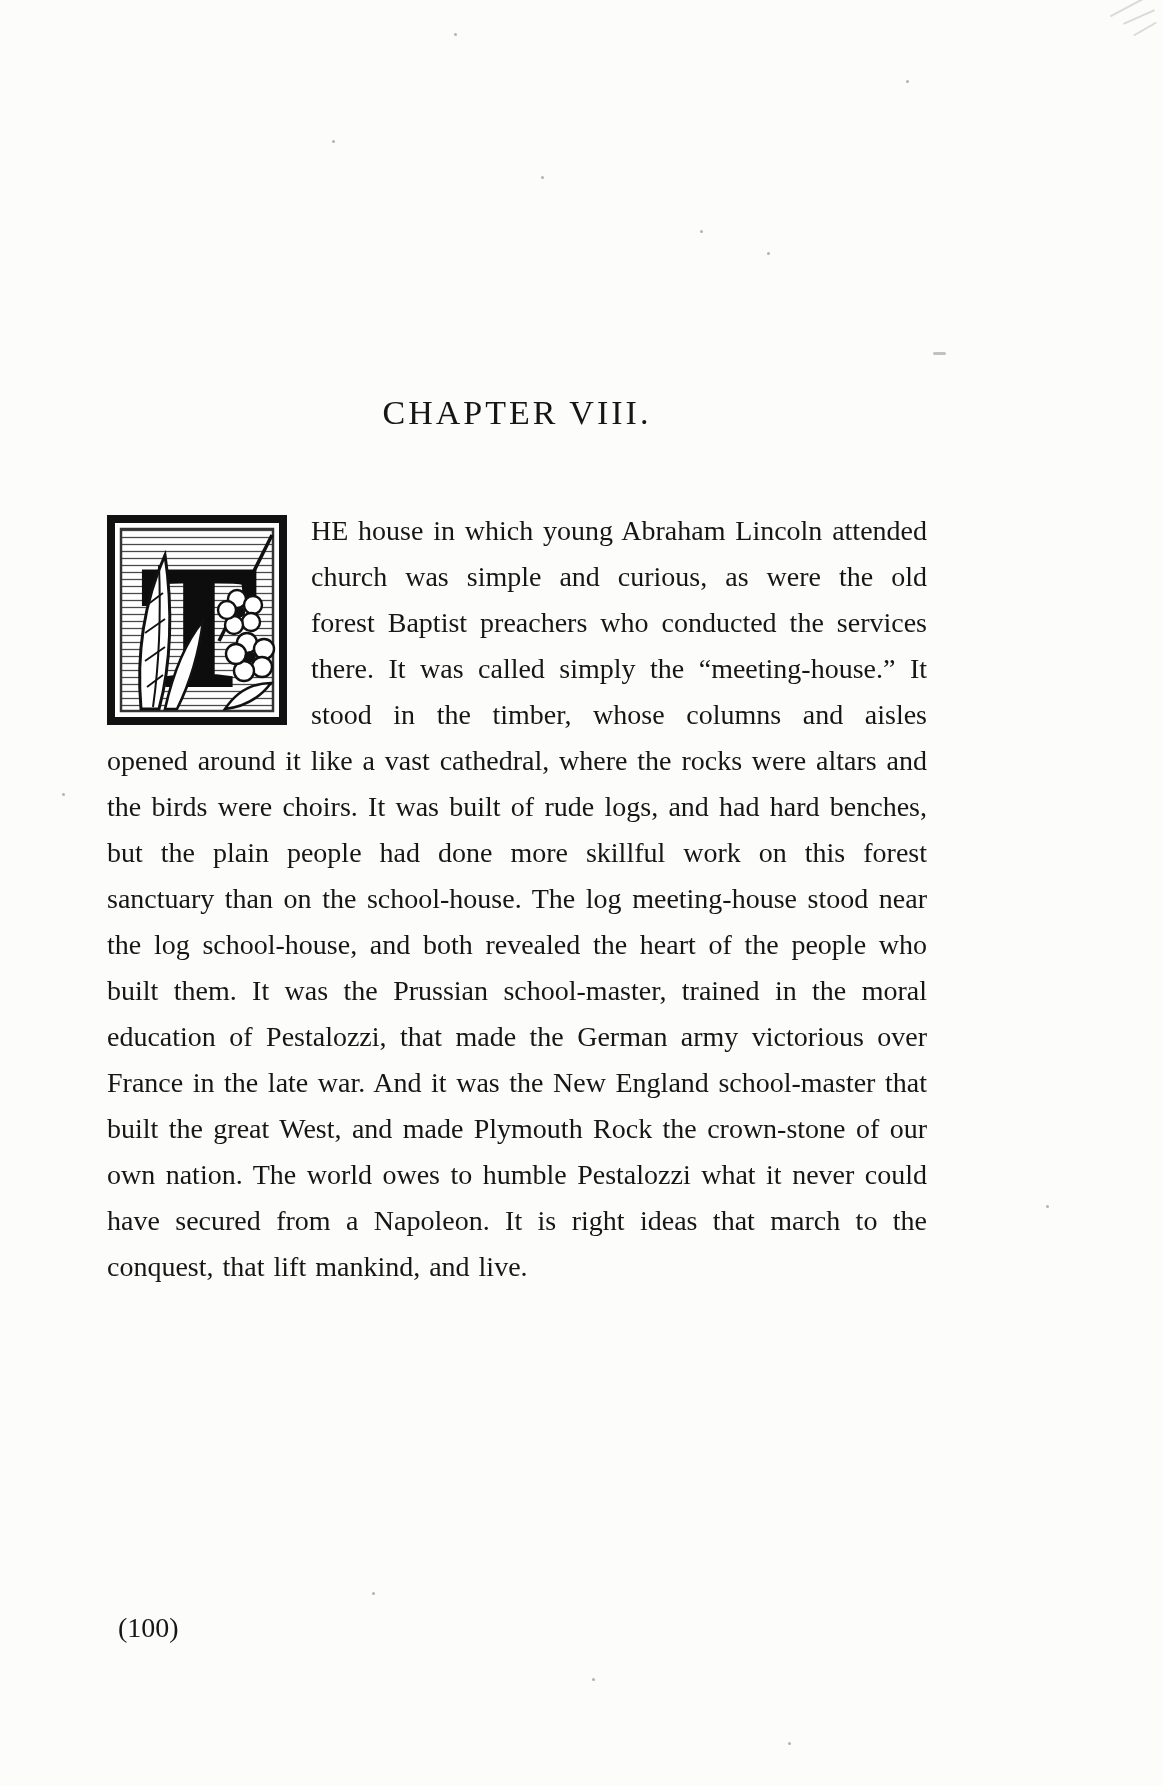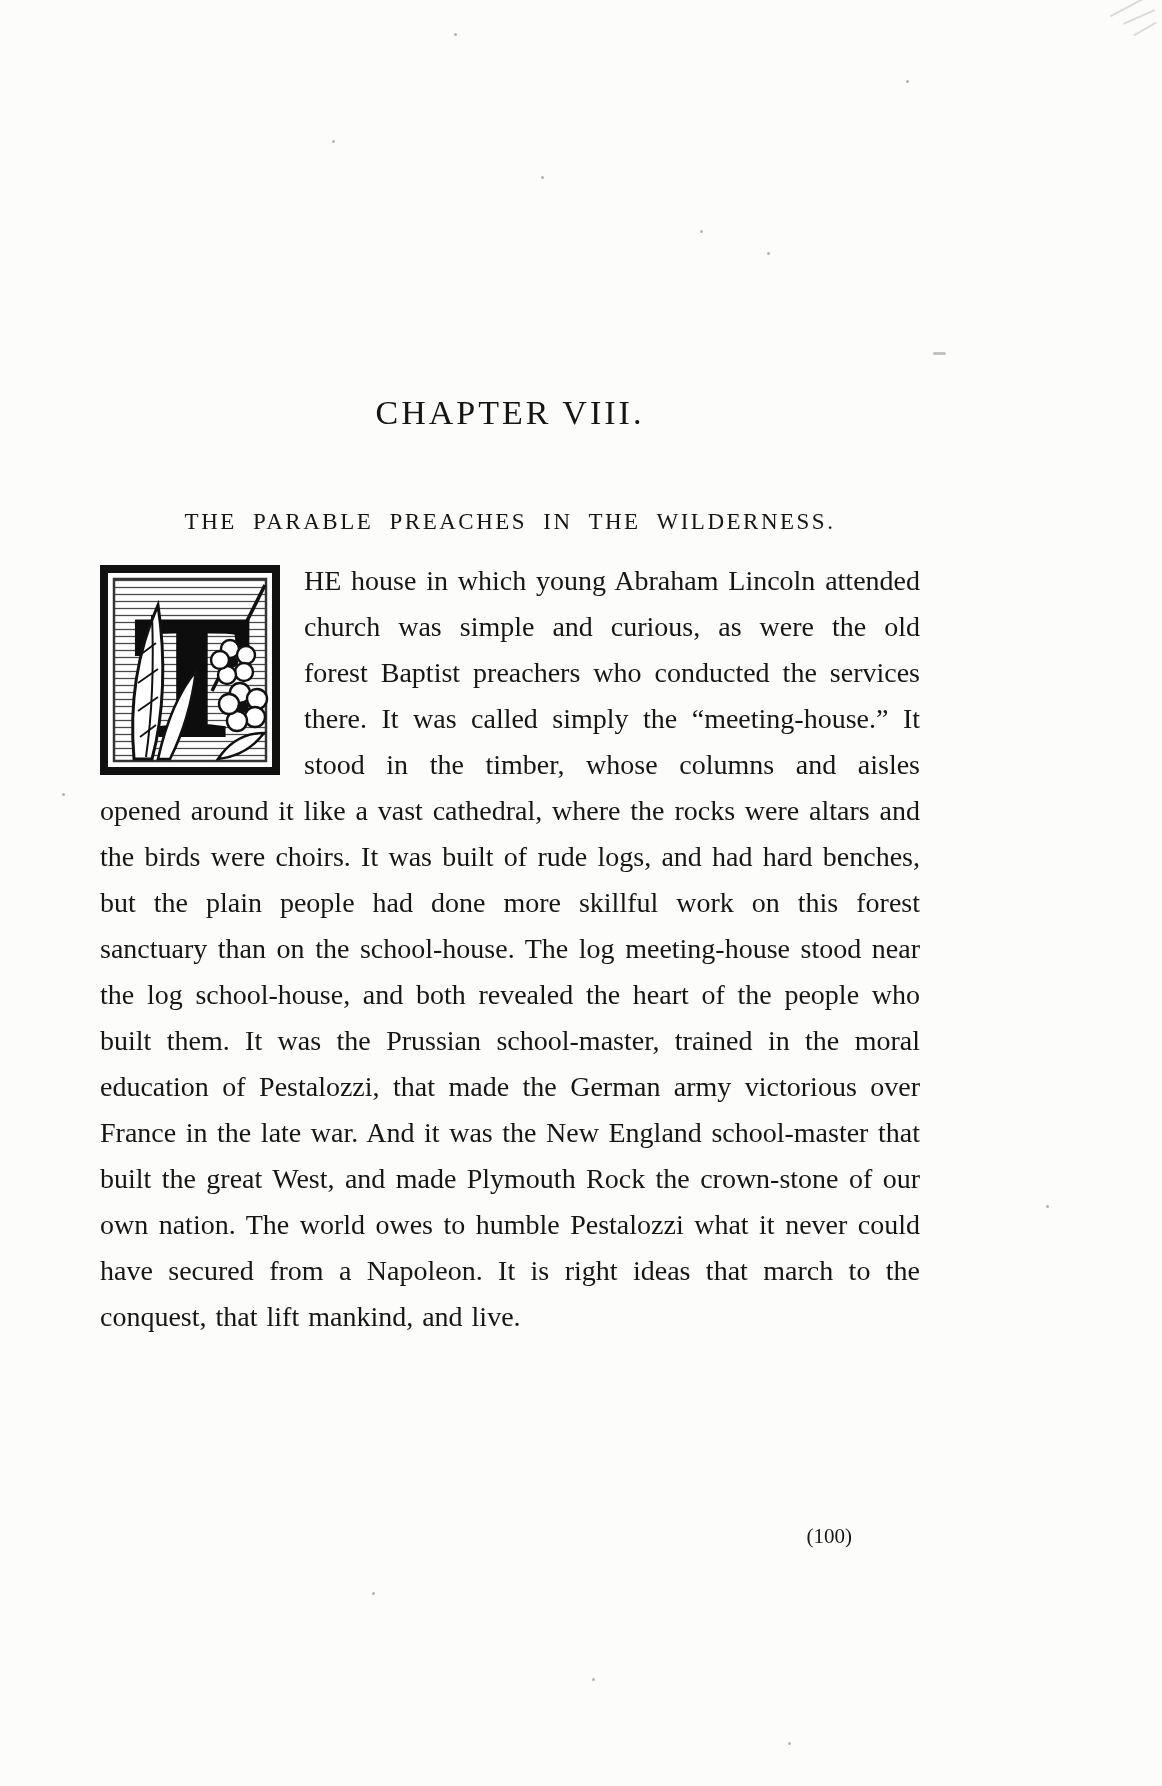--- a/index.html
+++ b/index.html
@@ -7,21 +7,21 @@
     width: 1162px;
     height: 1786px;
     position: relative;
     background: #fcfcfa;
     overflow: hidden;
     font-family: "Liberation Serif", serif;
     color: #161616;
   }
   .page-block {
     position: absolute;
-    left: 100px;
+    left: 107px;
     top: 392px;
     width: 820px;
   }
   .chapter-heading {
     font-size: 34px;
     line-height: 42px;
     letter-spacing: 3px;
     text-align: center;
     font-weight: normal;
     margin: 0 0 74px 0;
@@ -49,26 +49,26 @@
   .drop-cap-box {
     float: left;
     width: 180px;
     height: 214px;
     margin: 5px 24px 6px 0;
   }
   .drop-cap-box svg { display: block; }
   .page-number {
     position: absolute;
     left: 118px;
-    top: 1524px;
+    top: 1612px;
     width: 820px;
-    text-align: right;
+    text-align: left;
     padding-right: 86px;
     box-sizing: border-box;
-    font-size: 21px;
+    font-size: 28px;
   }
   
   .speck {
     position: absolute;
     width: 3px;
     height: 3px;
     border-radius: 50%;
     background: #777;
     opacity: 0.55;
   }
@@ -103,21 +103,20 @@
 <div class="speck" style="left:372px; top:1592px;"></div>
 <div class="dash-mark" style="left:933px; top:352px;"></div>
 <div class="corner-scratch" style="left:1108px; top:6px; width:40px; height:2px; transform:rotate(-28deg);"></div>
 <div class="corner-scratch" style="left:1122px; top:16px; width:34px; height:2px; transform:rotate(-24deg);"></div>
 <div class="corner-scratch" style="left:1132px; top:28px; width:26px; height:2px; transform:rotate(-30deg);"></div>
 
 <div class="page-block">
 
   <h1 class="chapter-heading">CHAPTER VIII.</h1>
 
-  <h2 class="chapter-subtitle">THE PARABLE PREACHES IN THE WILDERNESS.</h2>
 
   <div class="body-text">
     <p class="para-1">
       <span class="drop-cap-box">
         <svg width="180" height="214" viewBox="0 0 180 214" xmlns="http://www.w3.org/2000/svg">
           <defs>
             <pattern id="hatch" width="7" height="7" patternUnits="userSpaceOnUse">
               <line x1="0" y1="3.5" x2="7" y2="3.5" stroke="#2a2a2a" stroke-width="1.3"></line>
             </pattern>
           </defs>

